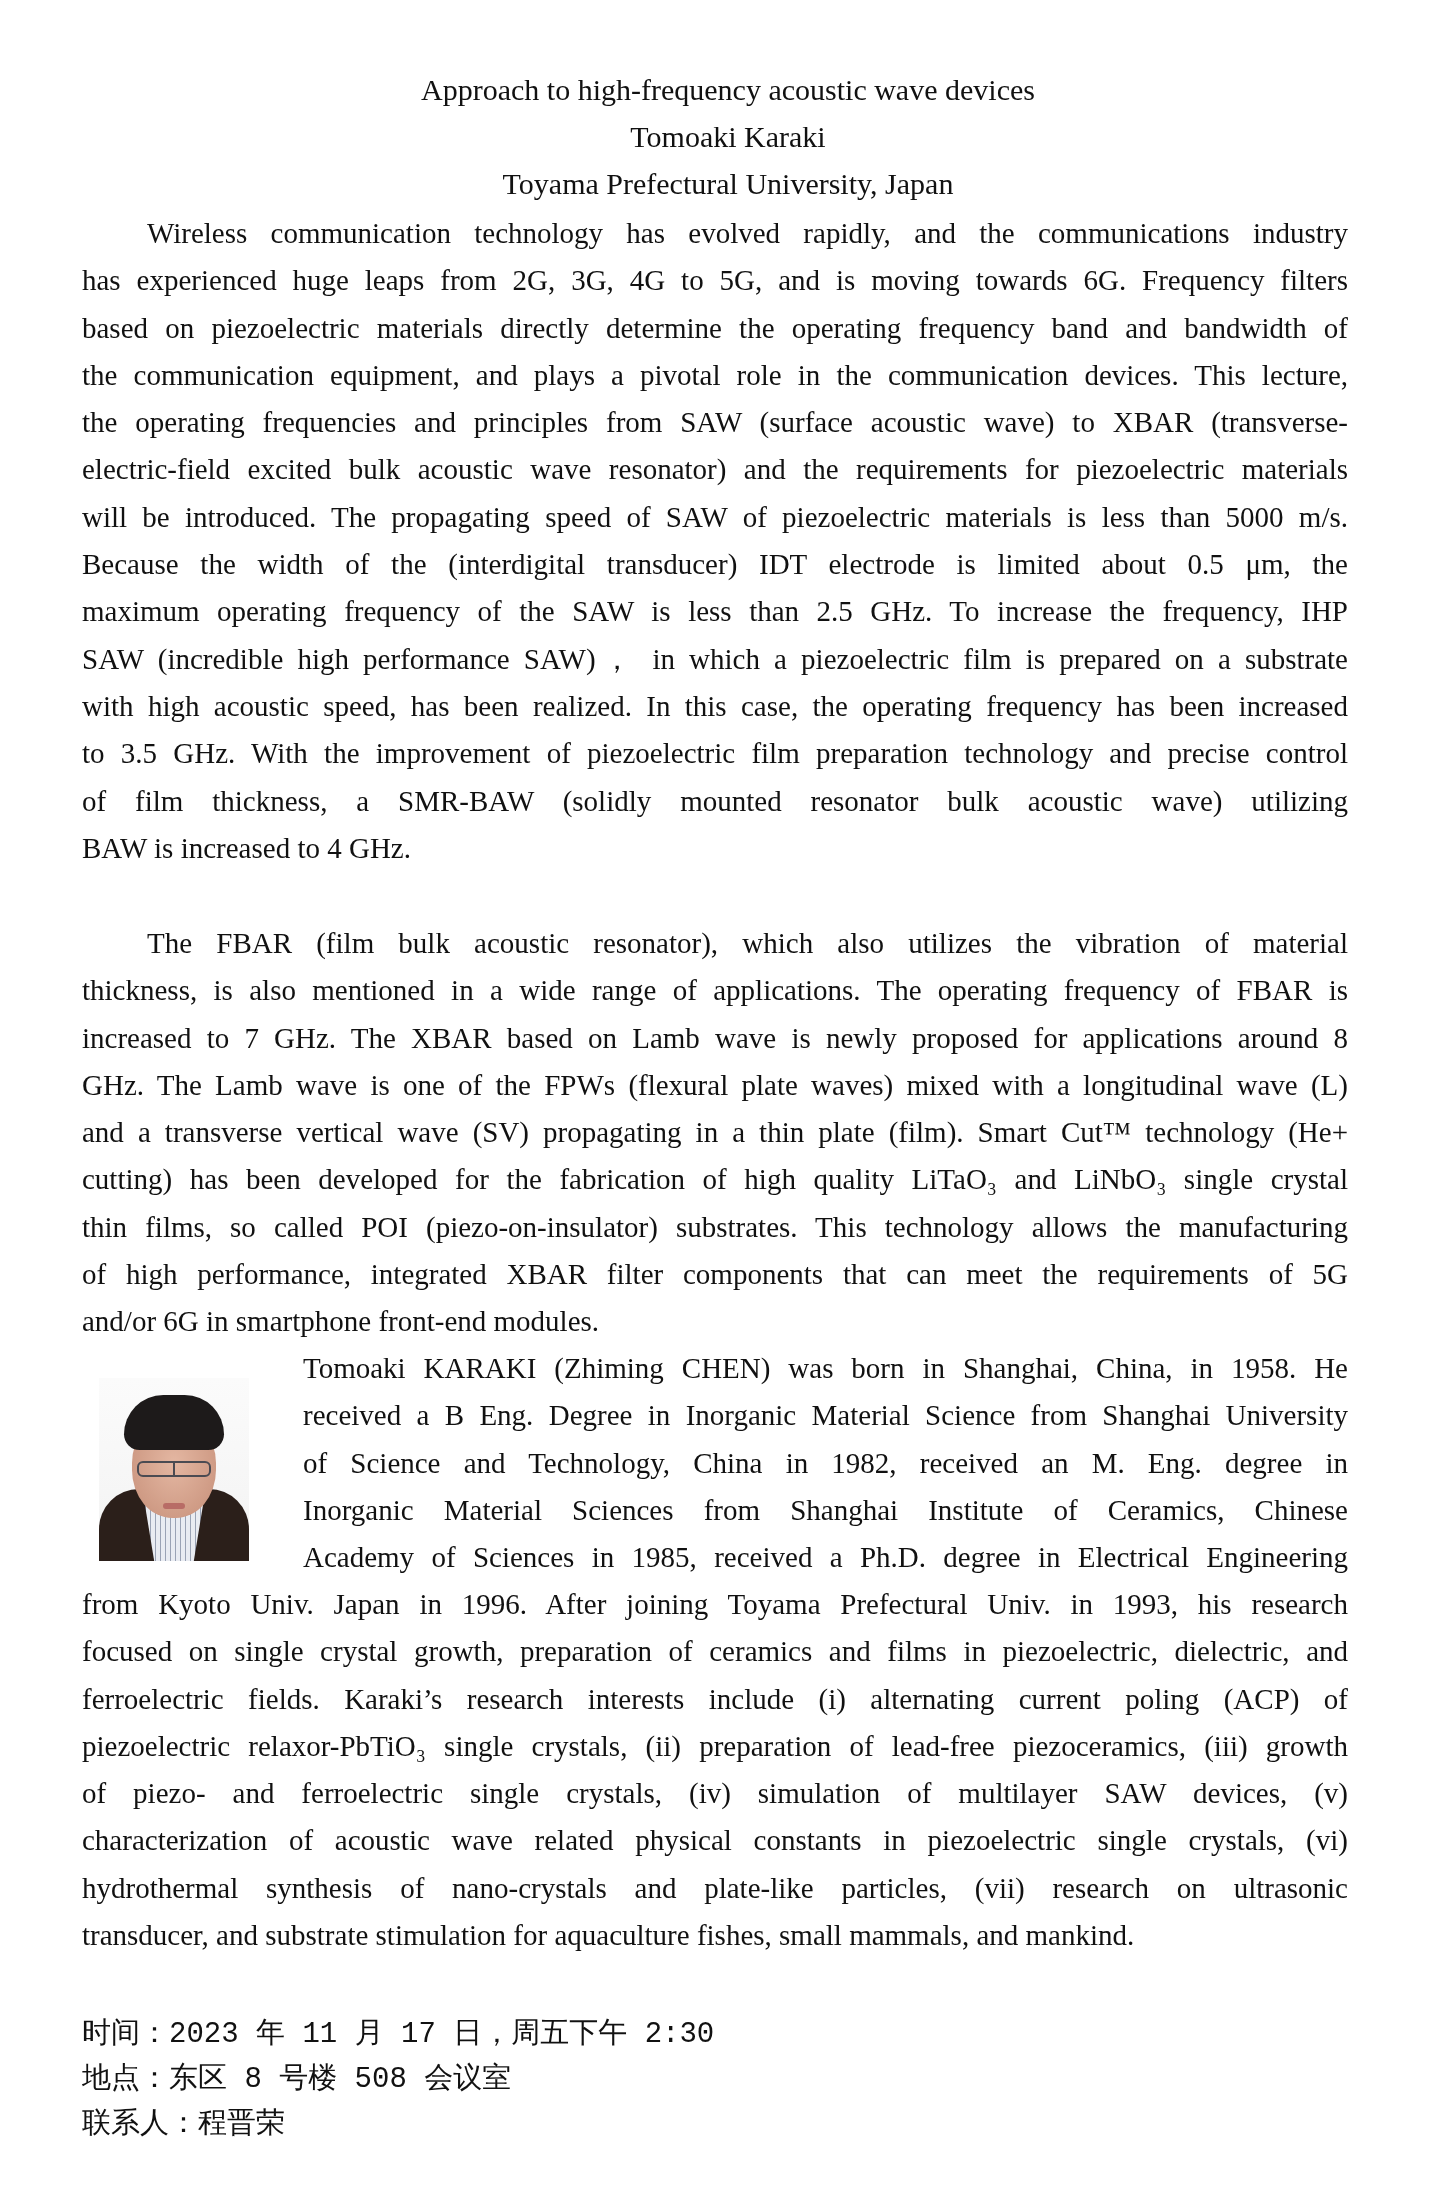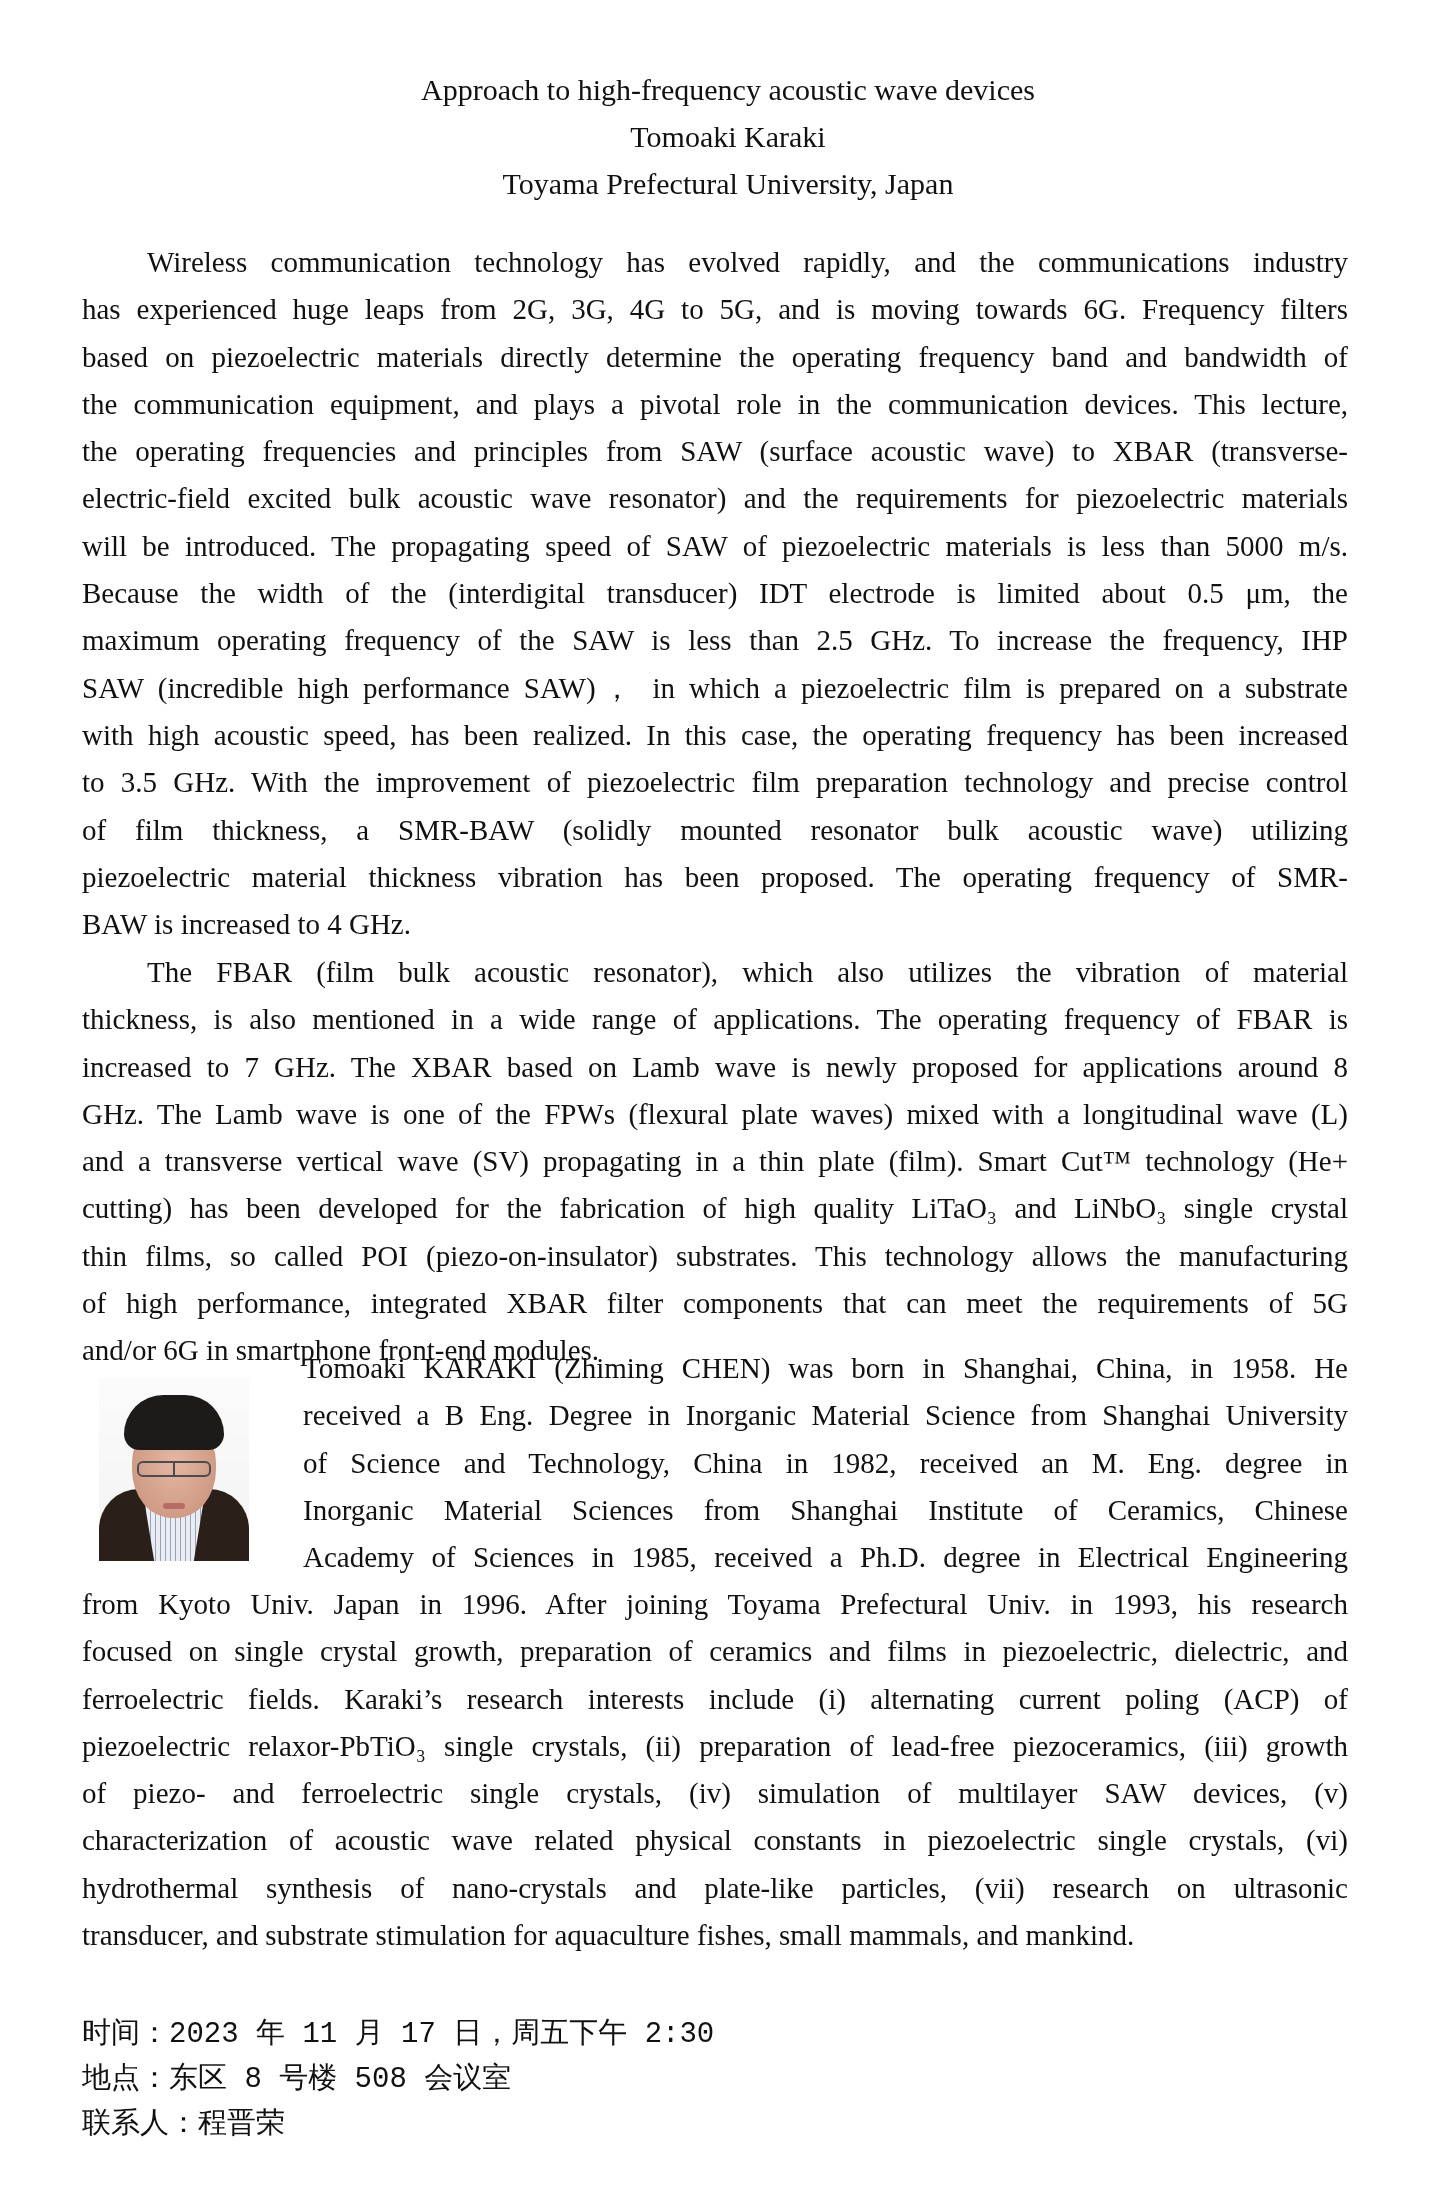--- a/index.html
+++ b/index.html
@@ -15,21 +15,21 @@
   }
   .block {
     position: absolute; left: 82px; width: 1266px;
   }
   .line {
     font-size: 29px; line-height: 47.3px; height: 47.3px;
     white-space: nowrap; overflow: visible;
     text-align: justify; text-align-last: justify;
   }
   .line.last { text-align-last: left; }
-  .line.indent { padding-left: 65px; margin-top: 29px; }
+  .line.indent { padding-left: 65px; }
   .bio-top { position: absolute; left: 303px; width: 1045px; }
   .photo {
     position: absolute; left: 99px; top: 1378px; width: 150px; height: 183px;
     overflow: hidden; background: #ffffff;
   }
   .photo .bg { position:absolute; inset:0; background: linear-gradient(#fbfbfb,#f3f3f3); }
   .photo .jacket { position:absolute; left:0; right:0; bottom:0; height:72px;
     background:#2b1f1a; border-radius: 40px 40px 0 0; }
   .photo .shirt { position:absolute; left:42px; width:66px; bottom:0; height:80px;
     background: repeating-linear-gradient(90deg,#e9ecf2 0 4px,#9aa3b5 4px 5px);
@@ -65,21 +65,20 @@
       <div class="line">the communication equipment, and plays a pivotal role in the communication devices. This lecture,</div>
       <div class="line">the operating frequencies and principles from SAW (surface acoustic wave) to XBAR (transverse-</div>
       <div class="line">electric-field excited bulk acoustic wave resonator) and the requirements for piezoelectric materials</div>
       <div class="line">will be introduced. The propagating speed of SAW of piezoelectric materials is less than 5000 m/s.</div>
       <div class="line">Because the width of the (interdigital transducer) IDT electrode is limited about 0.5 μm, the</div>
       <div class="line">maximum operating frequency of the SAW is less than 2.5 GHz. To increase the frequency, IHP</div>
       <div class="line">SAW (incredible high performance SAW)， in which a piezoelectric film is prepared on a substrate</div>
       <div class="line">with high acoustic speed, has been realized. In this case, the operating frequency has been increased</div>
       <div class="line">to 3.5 GHz. With the improvement of piezoelectric film preparation technology and precise control</div>
       <div class="line">of film thickness, a SMR-BAW (solidly mounted resonator bulk acoustic wave) utilizing</div>
-      <div class="line">piezoelectric material thickness vibration has been proposed. The operating frequency of SMR-</div>
       <div class="line last">BAW is increased to 4 GHz.</div>
     </div>
   <div class="block" style="top:920px" id="p2">
       <div class="line indent">The FBAR (film bulk acoustic resonator), which also utilizes the vibration of material</div>
       <div class="line">thickness, is also mentioned in a wide range of applications. The operating frequency of FBAR is</div>
       <div class="line">increased to 7 GHz. The XBAR based on Lamb wave is newly proposed for applications around 8</div>
       <div class="line">GHz. The Lamb wave is one of the FPWs (flexural plate waves) mixed with a longitudinal wave (L)</div>
       <div class="line">and a transverse vertical wave (SV) propagating in a thin plate (film). Smart Cut™ technology (He+</div>
       <div class="line">cutting) has been developed for the fabrication of high quality LiTaO₃ and LiNbO₃ single crystal</div>
       <div class="line">thin films, so called POI (piezo-on-insulator) substrates. This technology allows the manufacturing</div>

